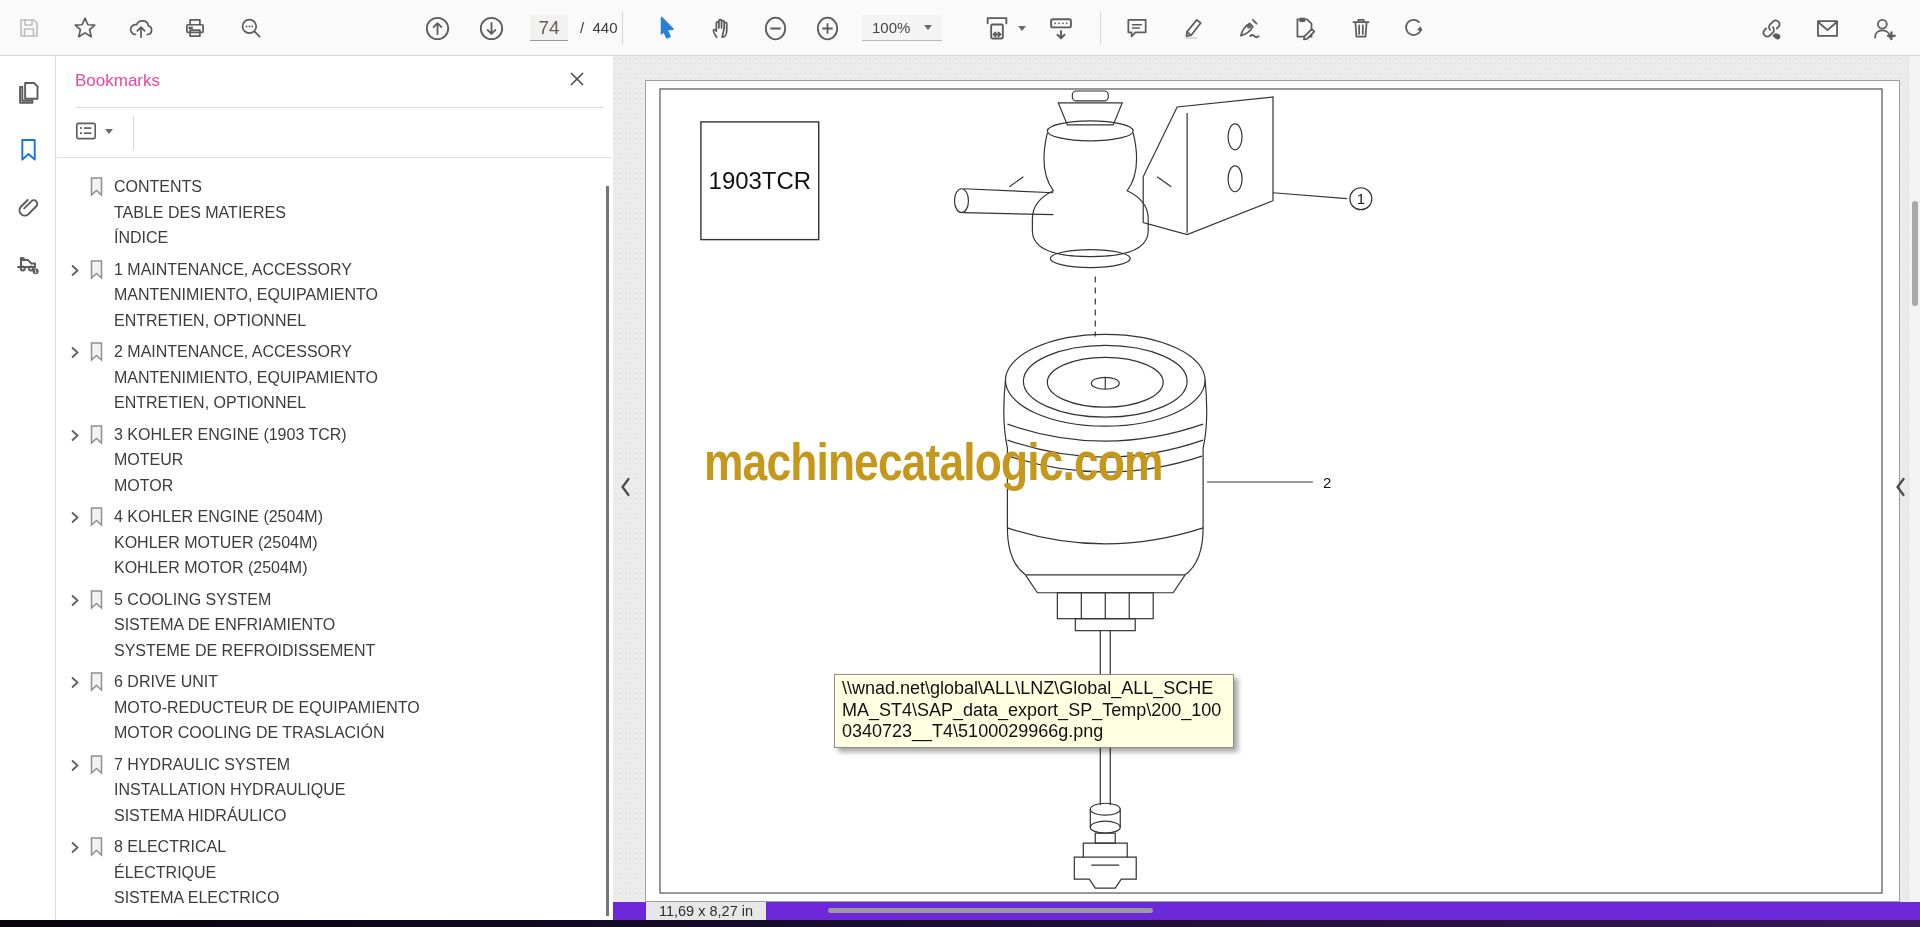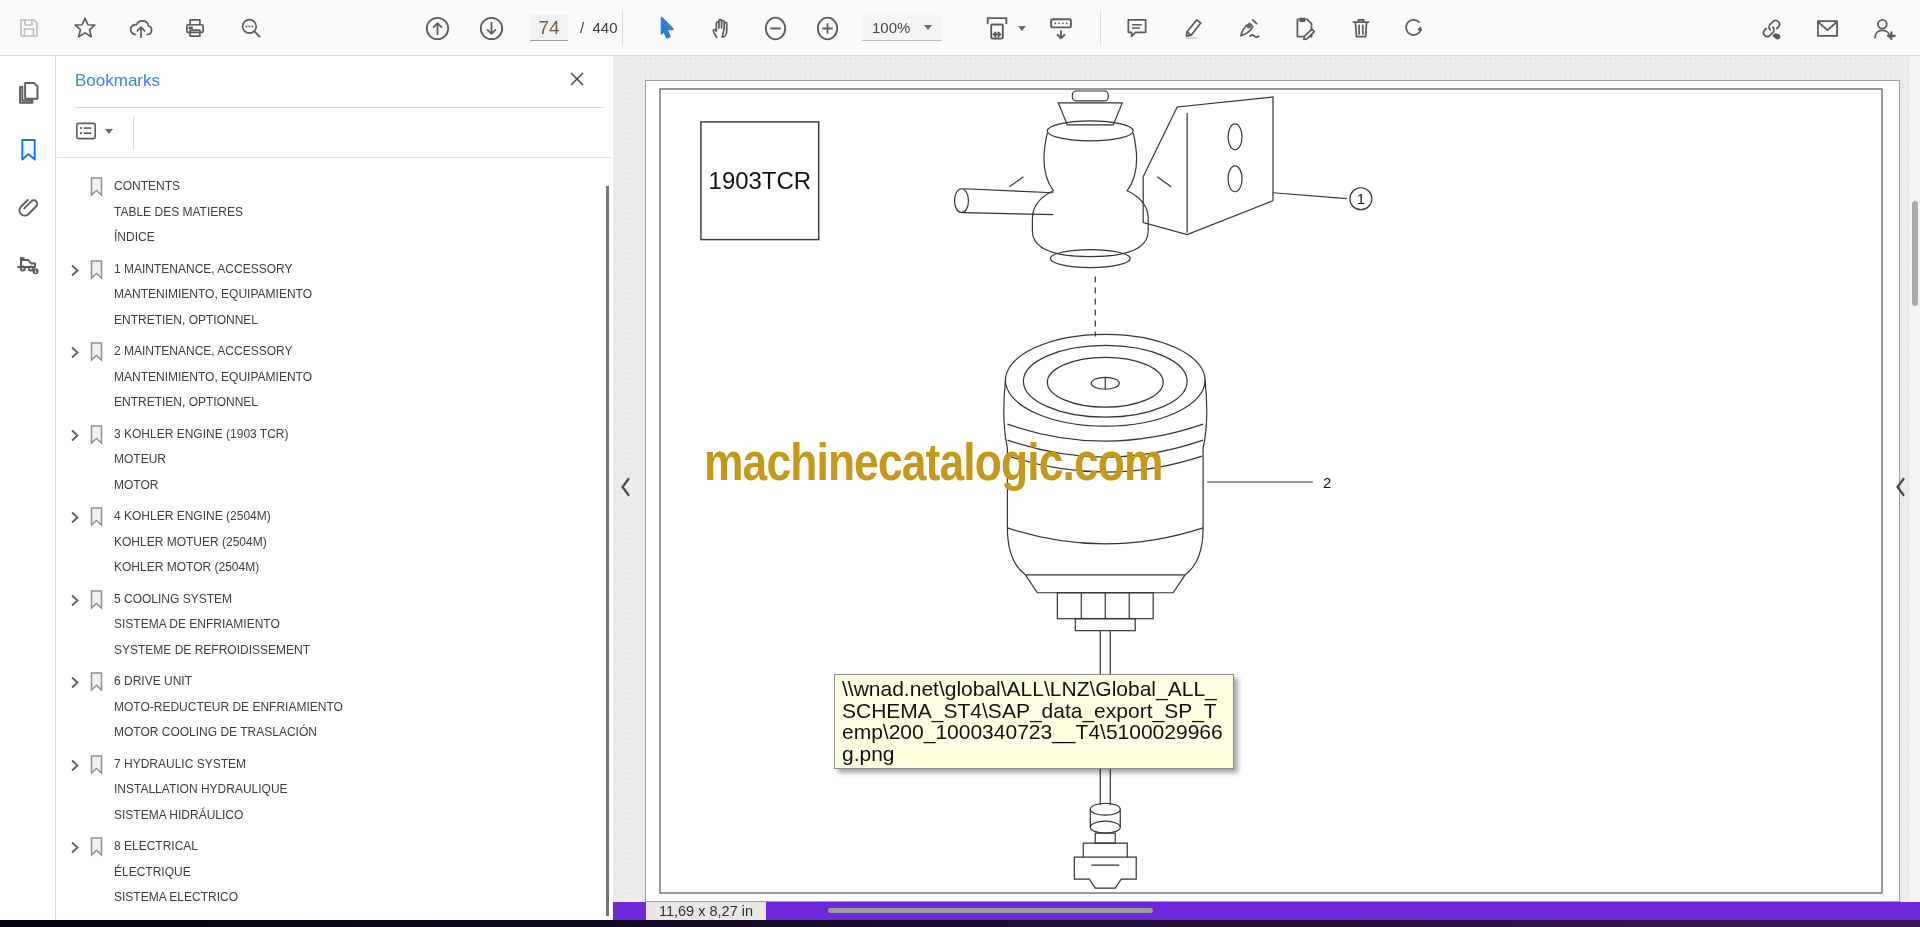--- a/index.html
+++ b/index.html
@@ -29,52 +29,52 @@
   
   .rail { position:absolute; left:0; top:56px; width:56px; height:864px; background:#ffffff;
     border-right:1px solid #dcdcdc; }
   .rail-btn { position:absolute; left:13px; width:30px; height:30px; display:flex;
     align-items:center; justify-content:center; cursor:pointer; color:#5c5c5c; }
   .rail-btn svg { stroke:currentColor; fill:none; stroke-width:1.7; stroke-linecap:round; stroke-linejoin:round; }
   .rail-btn.active { color:#1474e4; }
 
   
   .panel { position:absolute; left:57px; top:56px; width:555px; height:864px; background:#fff; overflow:hidden; }
-  .panel-title { position:absolute; left:18px; top:15px; font-size:17px; color:#3b82f6; }
+  .panel-title { position:absolute; left:18px; top:15px; font-size:17px; color:#ec4899; }
   .panel-close { position:absolute; right:24px; top:14px; width:20px; height:20px; cursor:pointer; }
   .panel-close svg { stroke:#4d4d4d; stroke-width:1.6; }
   .panel-hr1 { position:absolute; left:18px; top:51px; width:528px; height:1px; background:#dedede; }
   .opt-btn { position:absolute; left:16px; top:62px; display:flex; align-items:center; cursor:pointer; }
   .opt-btn svg { stroke:#5c5c5c; fill:none; stroke-width:1.5; }
   .opt-sep { position:absolute; left:76px; top:60px; width:1px; height:34px; background:#d8d8d8; }
   .panel-hr2 { position:absolute; left:0; top:101px; width:555px; height:1px; background:#e0e0e0; }
   .bm-list { position:absolute; left:0; top:118px; width:548px; height:746px; overflow:hidden; }
   .bm-item { position:relative; display:flex; align-items:flex-start; margin:0 0 6px 0; }
   .bm-chevron { width:11px; height:15px; margin:6px 4px 0 12px; stroke:#5f5f5f; fill:none; stroke-width:1.8; cursor:pointer; flex:0 0 auto; }
   .bm-ribbon { width:17px; height:21px; margin:2px 9px 0 4px; stroke:#8f8f8f; fill:#f2f2f2; stroke-width:1.5; flex:0 0 auto; }
-  .bm-lines { font-size:12px; line-height:25.5px; color:#3c3c3c; cursor:pointer; }
+  .bm-lines { font-size:16px; line-height:25.5px; color:#3c3c3c; cursor:pointer; }
   .bm-line { white-space:nowrap; }
   .bm-scrollbar { position:absolute; left:549px; top:130px; width:3px; height:730px; background:#757575; }
 
   
   .content { position:absolute; left:613px; top:56px; width:1307px; height:864px; background:#ececec;
     background-image:radial-gradient(#dcdcdc 0.8px, transparent 0.8px); background-size:5px 5px; }
   .page { position:absolute; left:645px; top:80px; width:1255px; height:822px; background:#fff;
     border:1px solid #9e9e9e; }
   .diagram { position:absolute; left:0; top:0; width:100%; height:100%; }
   .diagram path, .diagram rect, .diagram ellipse, .diagram line, .diagram polyline, .diagram circle
     { stroke:#333; fill:none; stroke-width:1.2; }
   .fig-label-text { font-family:"Liberation Sans",sans-serif; font-size:24px; fill:#111; stroke:none; }
   .callout-text { font-family:"Liberation Sans",sans-serif; font-size:15px; fill:#111; stroke:none; }
   .watermark { position:absolute; left:58px; top:352px; font-size:51px; font-weight:bold;
     color:#c5981c; letter-spacing:-1px; transform:scaleX(0.87); transform-origin:left center;
     white-space:nowrap; pointer-events:none; }
   .tooltip { position:absolute; left:188px; top:593px; width:400px; background:#ffffe1;
     border:1px solid #8a8a8a; box-shadow:4px 4px 5px rgba(0,0,0,0.35); padding:3px 7px 4px 7px;
-    font-size:21px; line-height:21.5px; color:#111; word-break:break-all; }
+    font-size:18px; line-height:21.5px; color:#111; word-break:break-all; }
 
   .collapse-tab { position:absolute; width:14px; height:26px; display:flex; align-items:center; cursor:pointer; }
   .collapse-tab svg { stroke:#4a4a4a; fill:none; stroke-width:2.2; stroke-linecap:round; }
   .vscroll { position:absolute; left:1908px; top:56px; width:12px; height:846px; background:#f3f3f3;
     border-left:1px solid #e2e2e2; }
   .vscroll .thumb { position:absolute; left:3px; top:145px; width:6px; height:105px; background:#a9a9a9; border-radius:3px; }
 
   
   .statusbar { position:absolute; left:613px; top:902px; width:1307px; height:18px; background:#6d28d9; }
   .size-chip { position:absolute; left:33px; top:0; width:120px; height:18px; background:#e7e7e7;
@@ -391,21 +391,21 @@
 
     <div class="bm-item">
       <svg class="bm-chevron" viewBox="0 0 11 15">
             <polyline points="3,2.5 8.5,7.5 3,12.5"></polyline>
           </svg>
       <svg class="bm-ribbon" viewBox="0 0 17 21">
             <path d="M3.5,2 h10 v17 l-5,-4.6 l-5,4.6 z"></path>
           </svg>
       <div class="bm-lines">
             <div class="bm-line">6 DRIVE UNIT</div>
-            <div class="bm-line">MOTO-REDUCTEUR DE ENFRIAMIENTO</div>
+            <div class="bm-line">MOTO-REDUCTEUR DE EQUIPAMIENTO</div>
             <div class="bm-line">MOTOR COOLING DE TRASLACIÓN</div>
           </div>
     </div>
 
     <div class="bm-item">
       <svg class="bm-chevron" viewBox="0 0 11 15">
             <polyline points="3,2.5 8.5,7.5 3,12.5"></polyline>
           </svg>
       <svg class="bm-ribbon" viewBox="0 0 17 21">
             <path d="M3.5,2 h10 v17 l-5,-4.6 l-5,4.6 z"></path>

